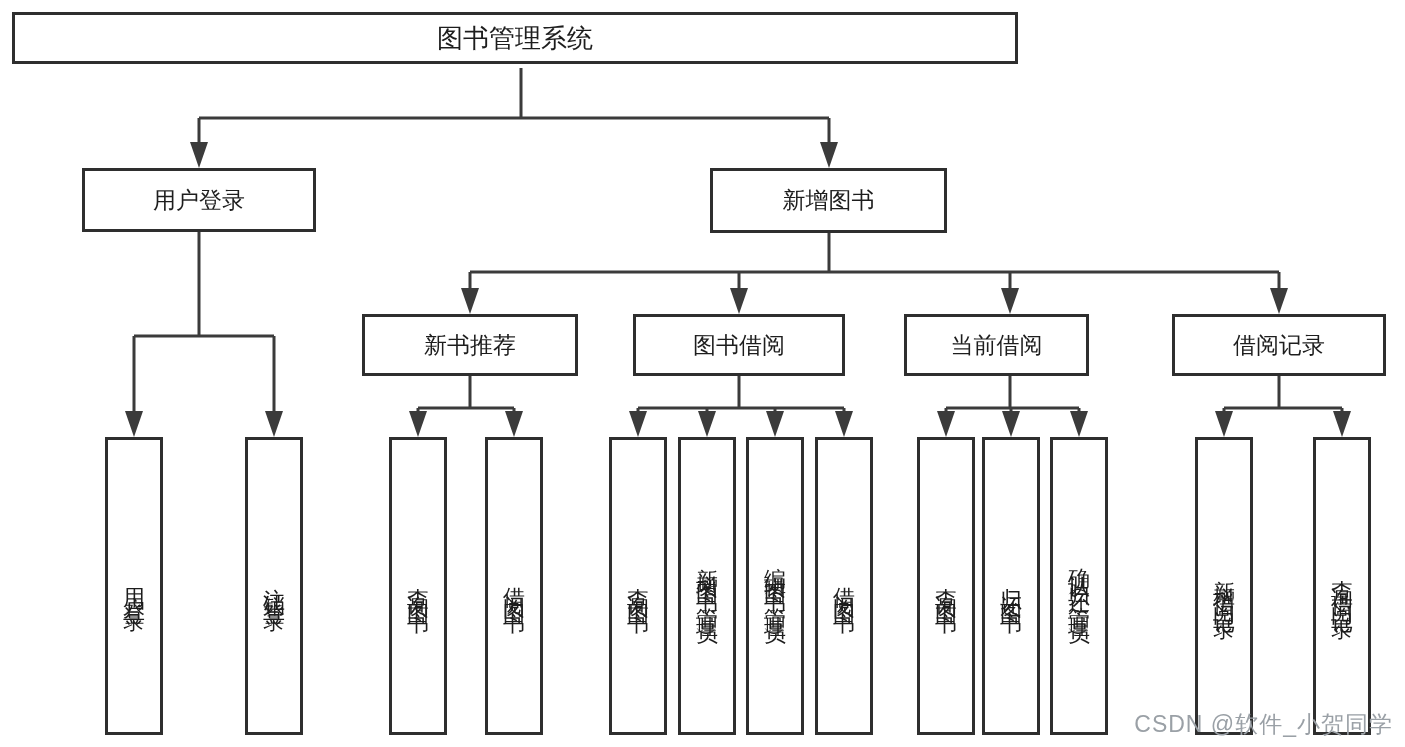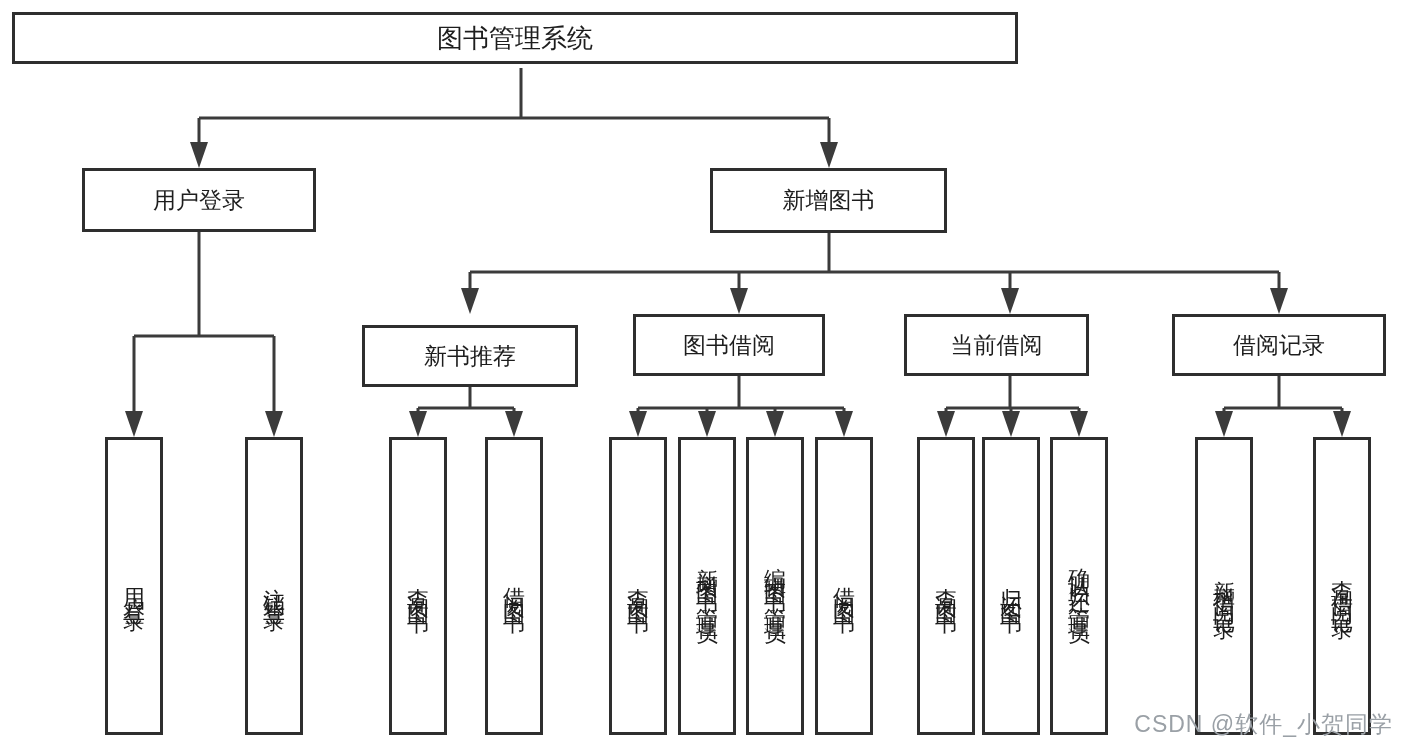--- a/index.html
+++ b/index.html
@@ -108,22 +108,22 @@
     <path class="cline" d="M1279 376 V408 M1224 408 H1342 M1224 408 V413 M1342 408 V413"></path>
     <path class="ahead" d="M1215 411 L1233 411 L1224 437 Z"></path>
     <path class="ahead" d="M1333 411 L1351 411 L1342 437 Z"></path>
   </svg>
 
   <div class="node root" style="left:12px; top:12px; width:1006px; height:52px;">图书管理系统</div>
 
   <div class="node" style="left:82px; top:168px; width:234px; height:64px;">用户登录</div>
   <div class="node" style="left:710px; top:168px; width:237px; height:65px;">新增图书</div>
 
-  <div class="node" style="left:362px; top:314px; width:216px; height:62px;margin-top:11px;">新书推荐</div>
-  <div class="node" style="left:633px; top:314px; width:192px; height:62px;">图书借阅</div>
+  <div class="node" style="left:362px; top:314px; width:216px; height:62px;">新书推荐</div>
+  <div class="node" style="left:633px; top:314px; width:212px; height:62px;">图书借阅</div>
   <div class="node" style="left:904px; top:314px; width:185px; height:62px;">当前借阅</div>
   <div class="node" style="left:1172px; top:314px; width:214px; height:62px;">借阅记录</div>
 
   <div class="vnode" style="left:105px;">用户登录</div>
   <div class="vnode" style="left:245px;">注销登录</div>
 
   <div class="vnode" style="left:389px;">查询图书</div>
   <div class="vnode" style="left:485px;">借阅图书</div>
 
   <div class="vnode" style="left:609px;">查询图书</div>

